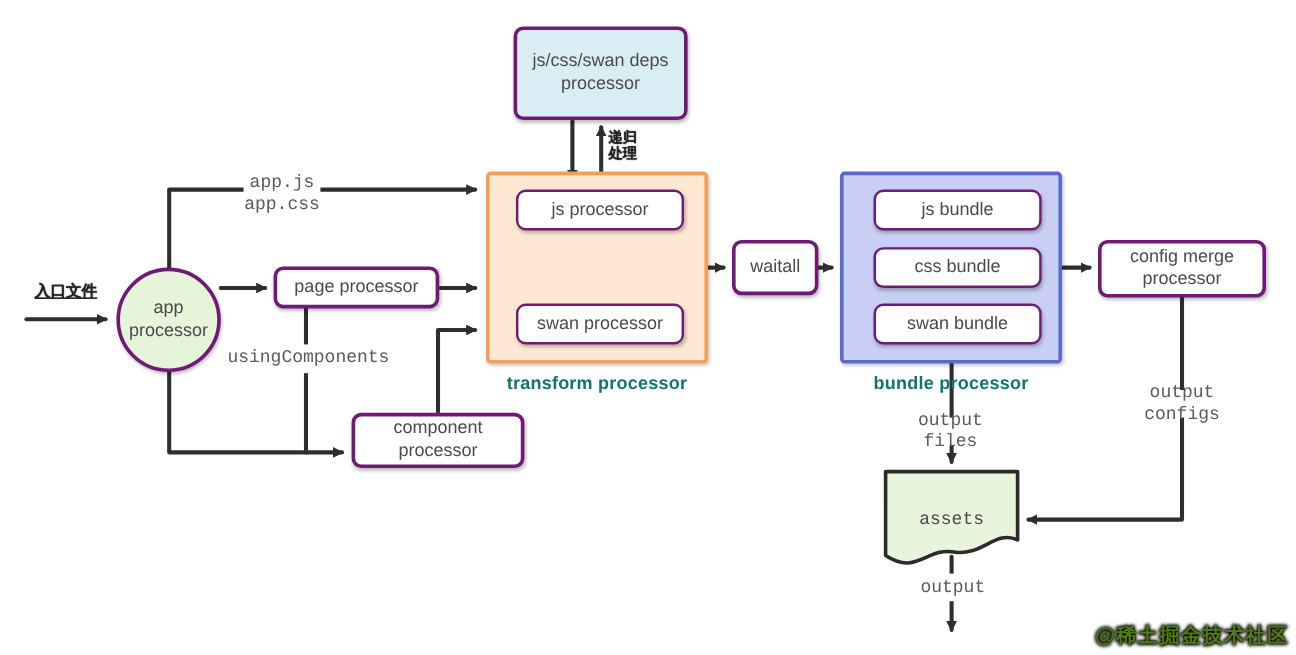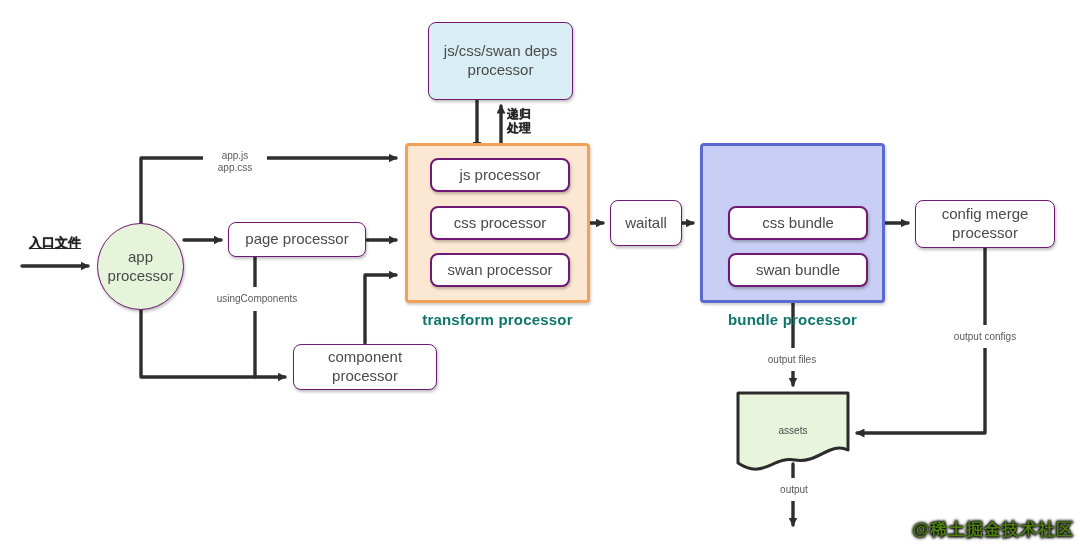--- a/index.html
+++ b/index.html
@@ -3,35 +3,35 @@
 <meta charset="utf-8">
 <style>
   html,body{margin:0;padding:0;background:#fff;}
   .canvas{
     position:relative;width:1080px;height:546px;background:#ffffff;
     font-family:"Liberation Sans",sans-serif;color:#4a4a4a;overflow:hidden;
   }
   svg.wires{position:absolute;left:0;top:0;width:1080px;height:546px;}
   .node{
     position:absolute;display:flex;align-items:center;justify-content:center;
-    text-align:center;background:#fff;border:1px solid #701a75;border-radius:8px;
+    text-align:center;background:#fff;border:3px solid #701a75;border-radius:8px;
     font-size:15px;line-height:1.25;box-shadow:1px 2px 3px rgba(0,0,0,0.25);
     box-sizing:border-box;padding:2px 6px;
   }
   .container-box{
     position:absolute;border-radius:4px;box-sizing:border-box;
     box-shadow:1px 2px 3px rgba(0,0,0,0.2);
   }
   .circle{
     border-radius:50%;
   }
   .edge-label{
-    position:absolute;background:#ffffff;color:#5a5a5a;font-size:10px;
+    position:absolute;background:#ffffff;color:#5a5a5a;font-size:15px;
     display:flex;align-items:center;justify-content:center;text-align:center;
-    padding:2px 5px;line-height:1.2;box-sizing:border-box;
+    padding:2px 5px;line-height:1.2;box-sizing:border-box;font-family:Liberation Mono, monospace;
   }
   .pre{white-space:pre-line;}
   .dark-label{
     position:absolute;background:transparent;color:#232323;font-size:13px;
     line-height:1.15;text-align:left;filter:blur(0.4px);
     text-shadow:0 0 1px #161616;font-weight:700;
   }
   .group-label{
     position:absolute;color:#0f766e;font-size:15px;font-weight:700;
     text-align:center;letter-spacing:0.2px;
@@ -110,31 +110,31 @@
       <span>page processor</span>
     </div>
 
   <div class="node" style="left:430px;top:158px;width:140px;height:34px;border-width:2.5px;">
       <span>js processor</span>
     </div>
 
   <div class="node" style="left:293px;top:344px;width:144px;height:46px;">
       <span>component processor</span>
     </div>
-  <div class="node" style="left:430px;top:206px;width:140px;height:34px;border-width:2.5px;">
-      <span>css processor</span>
-    </div>
   <div class="node" style="left:430px;top:253px;width:140px;height:34px;border-width:2.5px;">
       <span>swan processor</span>
     </div>
 
   <div class="node" style="left:610px;top:200px;width:72px;height:46px;">
       <span>waitall</span>
     </div>
 
+  <div class="node" style="left:728px;top:158px;width:140px;height:34px;border-width:2.5px;">
+      <span>js bundle</span>
+    </div>
   <div class="node" style="left:728px;top:206px;width:140px;height:34px;border-width:2.5px;">
       <span>css bundle</span>
     </div>
   <div class="node" style="left:728px;top:253px;width:140px;height:34px;border-width:2.5px;">
       <span>swan bundle</span>
     </div>
 
   <div class="node" style="left:915px;top:200px;width:140px;height:48px;">
       <span>config merge processor</span>
     </div>

